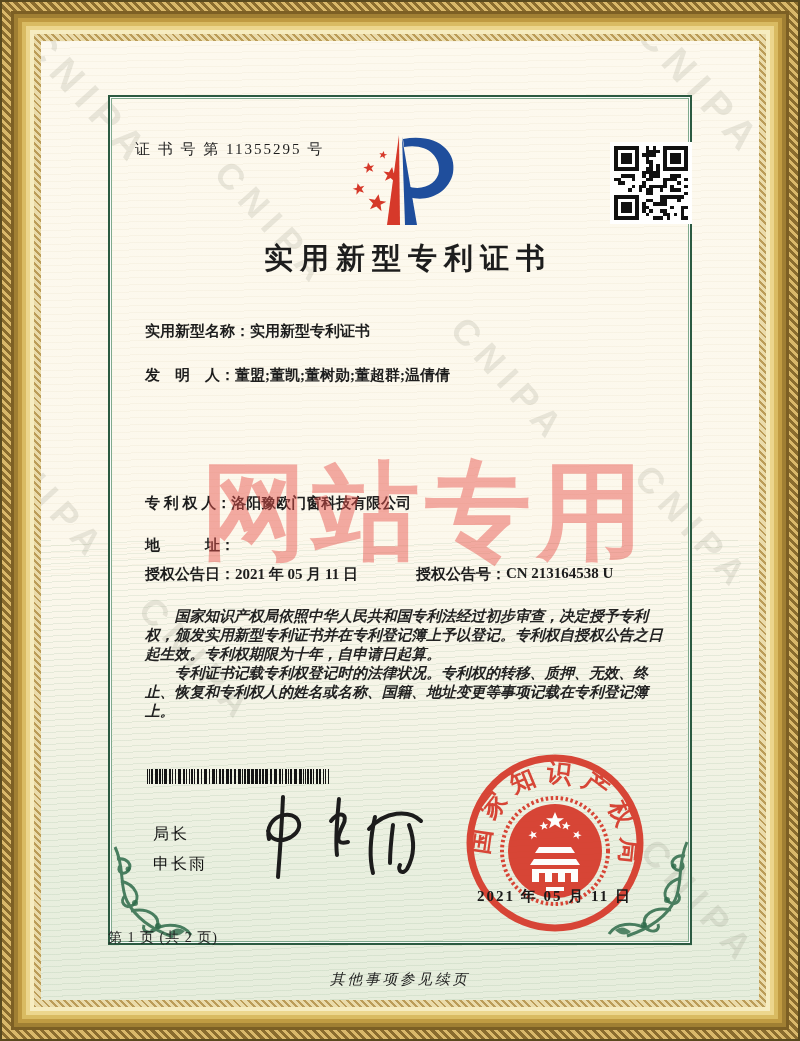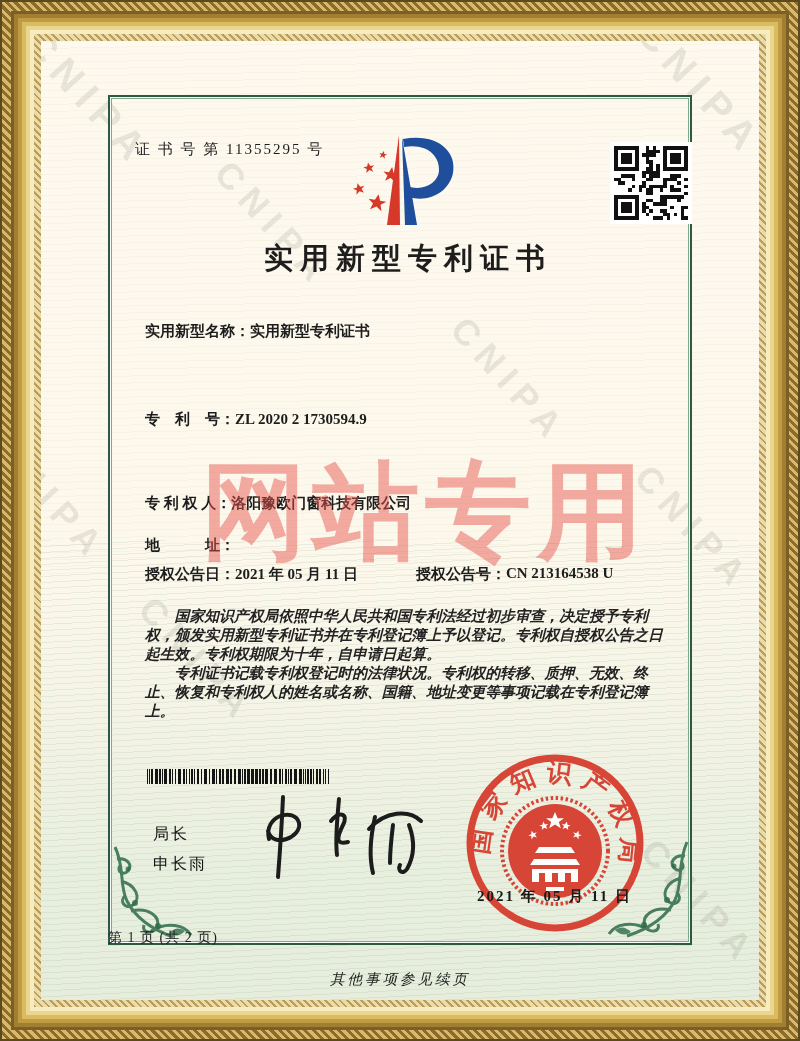--- a/index.html
+++ b/index.html
@@ -262,23 +262,23 @@
           </g>
       </svg>
     </div>
 
     <div class="title">实用新型专利证书</div>
 
     <div class="frow" style="top:281px">
       <span class="lab">实用新型名称：</span>
       <span class="val">实用新型专利证书</span>
     </div>
-    <div class="frow" style="top:369px">
-      <span class="lab">专　利　号：</span>
-      <span class="val">ZL 2020 2 1730594.9</span>
+    <div class="frow" style="top:325px">
+      <span class="lab">发　明　人：</span>
+      <span class="val">董盟;董凯;董树勋;董超群;温倩倩</span>
     </div>
     <div class="frow" style="top:453px">
       <span class="lab">专 利 权 人：</span>
       <span class="val">洛阳豫欧门窗科技有限公司</span>
     </div>
     <div class="frow" style="top:495px">
       <span class="lab">地　　　址：</span>
     </div>
     <div class="frow2" style="top:524px">
       <span>授权公告日：</span>

